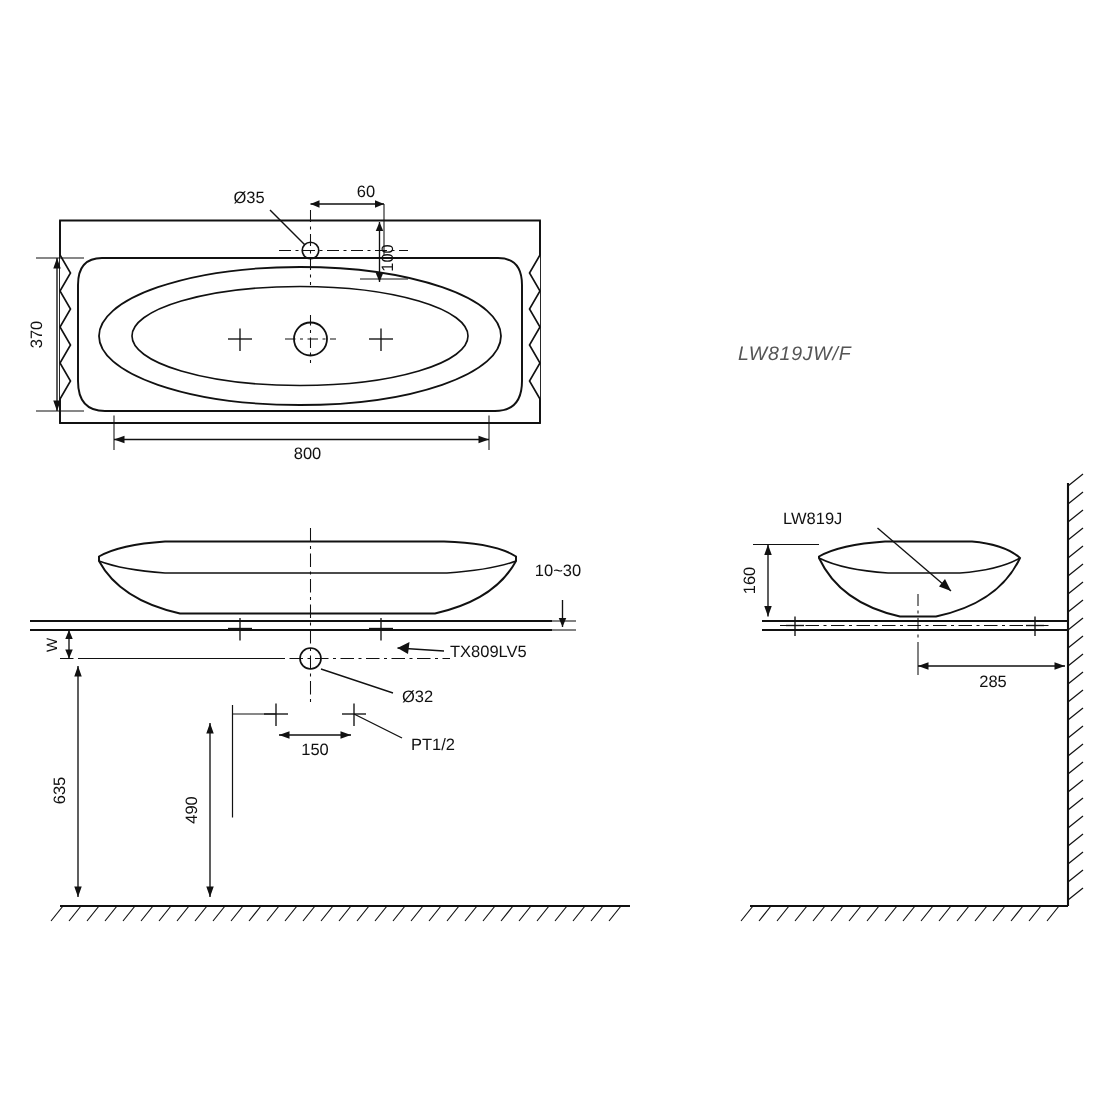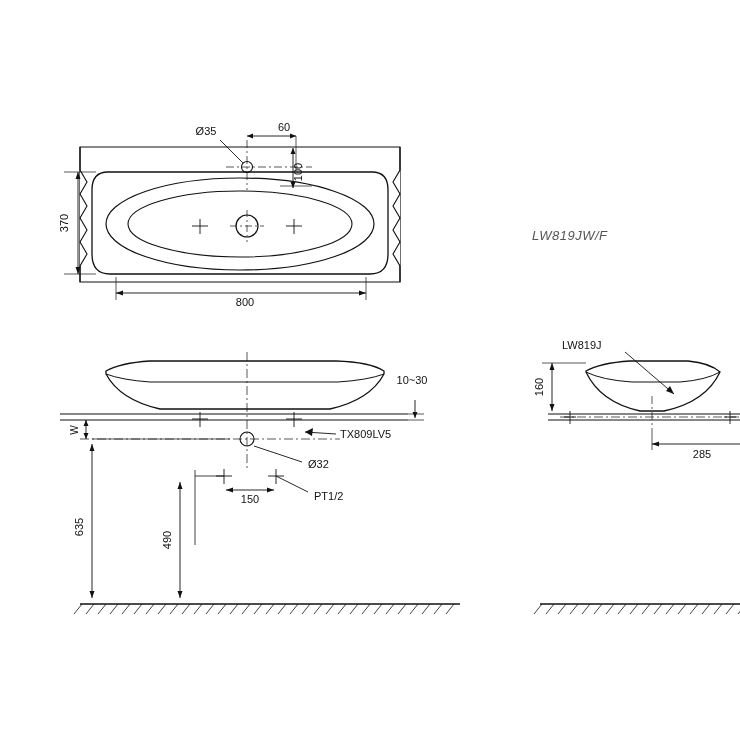--- a/index.html
+++ b/index.html
@@ -11,21 +11,20 @@
     width: 740px;
     height: 740px;
     font-family: "Liberation Sans", sans-serif;
     color: #1a1a1a;
     overflow: hidden;
   }
   #stage {
     position: relative;
     width: 680px;
     height: 740px;
-    margin-left: 40px;
   }
   svg#drawing {
     position: absolute;
     left: 0;
     top: 0;
     width: 740px;
     height: 740px;
   }
   .lbl {
     font-family: "Liberation Sans", sans-serif;

